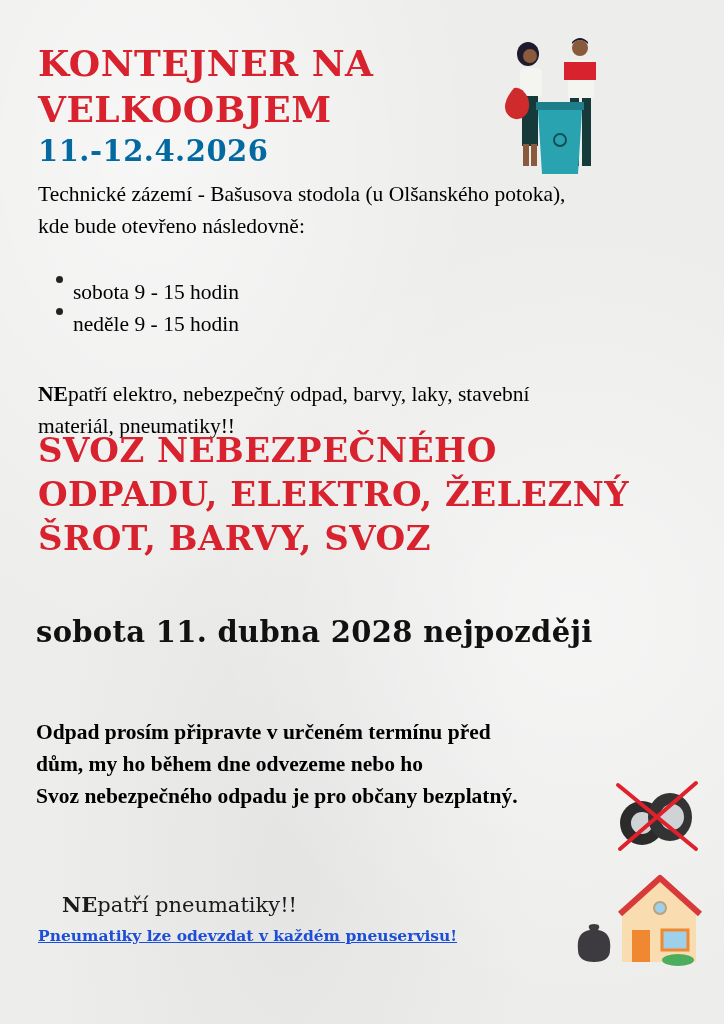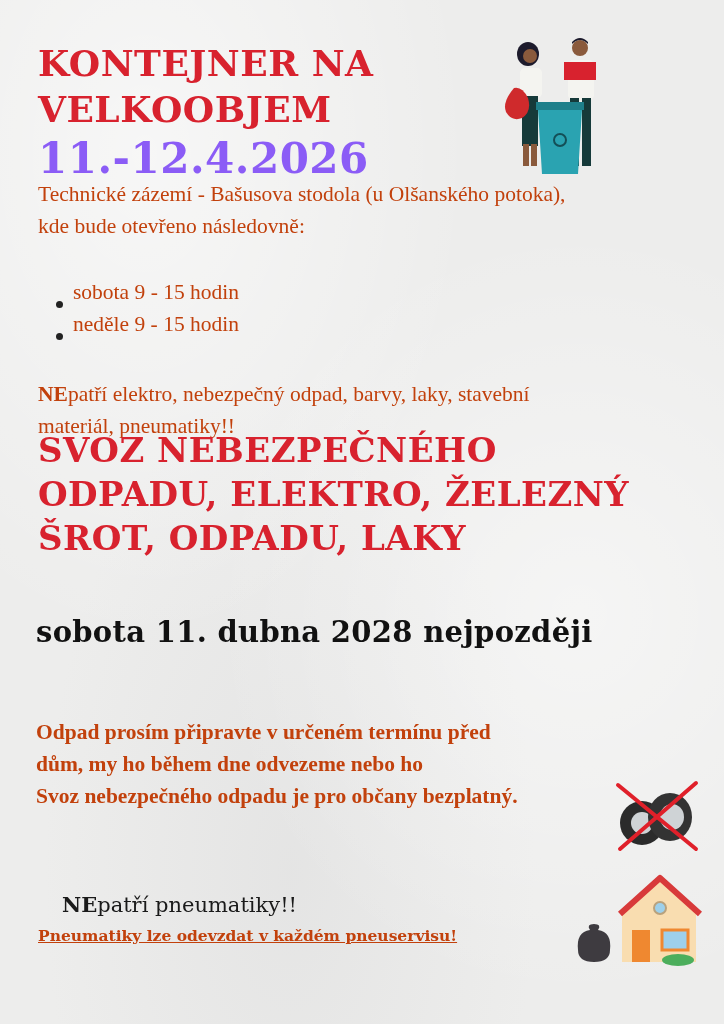--- a/index.html
+++ b/index.html
@@ -13,33 +13,33 @@
     position: relative;
     font-family: "DejaVu Serif", "Liberation Serif", serif;
     color: #1a1a1a;
   }
   .abs { position: absolute; }
   .red-title {
     color: #d8222e; font-family: "DejaVu Serif", serif; font-weight: bold;
     letter-spacing: 0.5px; margin: 0;
   }
   .title1 { left: 38px; top: 40px; font-size: 36px; line-height: 46px; }
-  .date1 { left: 38px; top: 134px; font-size: 42px; font-weight: bold; color: #8b5cf6; letter-spacing: 0.5px; }
-  .body-text { font-family: "Liberation Serif", serif; font-size: 21.5px; line-height: 32px; color: #c2410c; }
+  .date1 { left: 38px; top: 134px; font-size: 29px; font-weight: bold; color: #0369a1; letter-spacing: 0.5px; }
+  .body-text { font-family: "Liberation Serif", serif; font-size: 21.5px; line-height: 32px; color: #000000; }
   .addr { left: 38px; top: 178px; }
   .hours { left: 56px; top: 276px; margin: 0; padding: 0; list-style: none; }
-  .hours li { display: flex; align-items: flex-end; height: 32px; }
+  .hours li { display: flex; align-items: flex-start; height: 32px; }
   .hours .bullet { width: 7px; height: 7px; border-radius: 50%; background: #222; margin-right: 10px; }
   .notbelong { left: 38px; top: 378px; width: 670px; }
   .title2 { left: 38px; top: 428px; font-size: 34px; line-height: 44px; }
   .when { left: 36px; top: 606px; font-weight: bold; font-size: 29px; line-height: 52px; color: #111; letter-spacing: 0.3px; }
   .info { left: 36px; top: 716px; font-weight: bold; }
   .tires { left: 608px; top: 779px; width: 96px; height: 74px; }
   .nepatri2 { left: 46px; top: 892px; font-family: "DejaVu Serif", serif; font-size: 21px; margin-left: 16px; }
-  .servis { left: 38px; top: 926px; font-family: "DejaVu Serif", serif; font-weight: bold; font-size: 15.5px; text-decoration: underline; color: #c2410c; }
+  .servis { left: 38px; top: 926px; font-family: "DejaVu Serif", serif; font-weight: bold; font-size: 15.5px; text-decoration: underline; color: #1d4ed8; }
   .illus-people { left: 500px; top: 36px; width: 112px; height: 140px; }
   .house { left: 574px; top: 872px; width: 130px; height: 96px; }
   b.strong { font-weight: bold; text-align: center; }
 </style>
 </head>
 <body>
 
 <h1 class="abs red-title title1">
   <span>KONTEJNER NA</span><br>
   <span>VELKOOBJEM</span>
@@ -64,21 +64,21 @@
 </ul>
 
 <div class="abs body-text notbelong">
   <div><b class="strong">NE</b><span>patří elektro, nebezpečný odpad, barvy, laky, stavební</span></div>
   <div>materiál, pneumatiky!!</div>
 </div>
 
 <h2 class="abs red-title title2">
   <span>SVOZ NEBEZPEČNÉHO</span><br>
   <span>ODPADU, ELEKTRO, ŽELEZNÝ</span><br>
-  <span>ŠROT, ODPADU, LAKY</span>
+  <span>ŠROT, BARVY, SVOZ</span>
 </h2>
 
 <div class="abs when">
   <div>sobota 11. dubna 2028 nejpozději</div>
 </div>
 
 <div class="abs body-text info">
   <div>Odpad prosím připravte v určeném termínu před</div>
   <div>dům, my ho během dne odvezeme nebo ho</div>
   <div>Svoz nebezpečného odpadu je pro občany bezplatný.</div>

